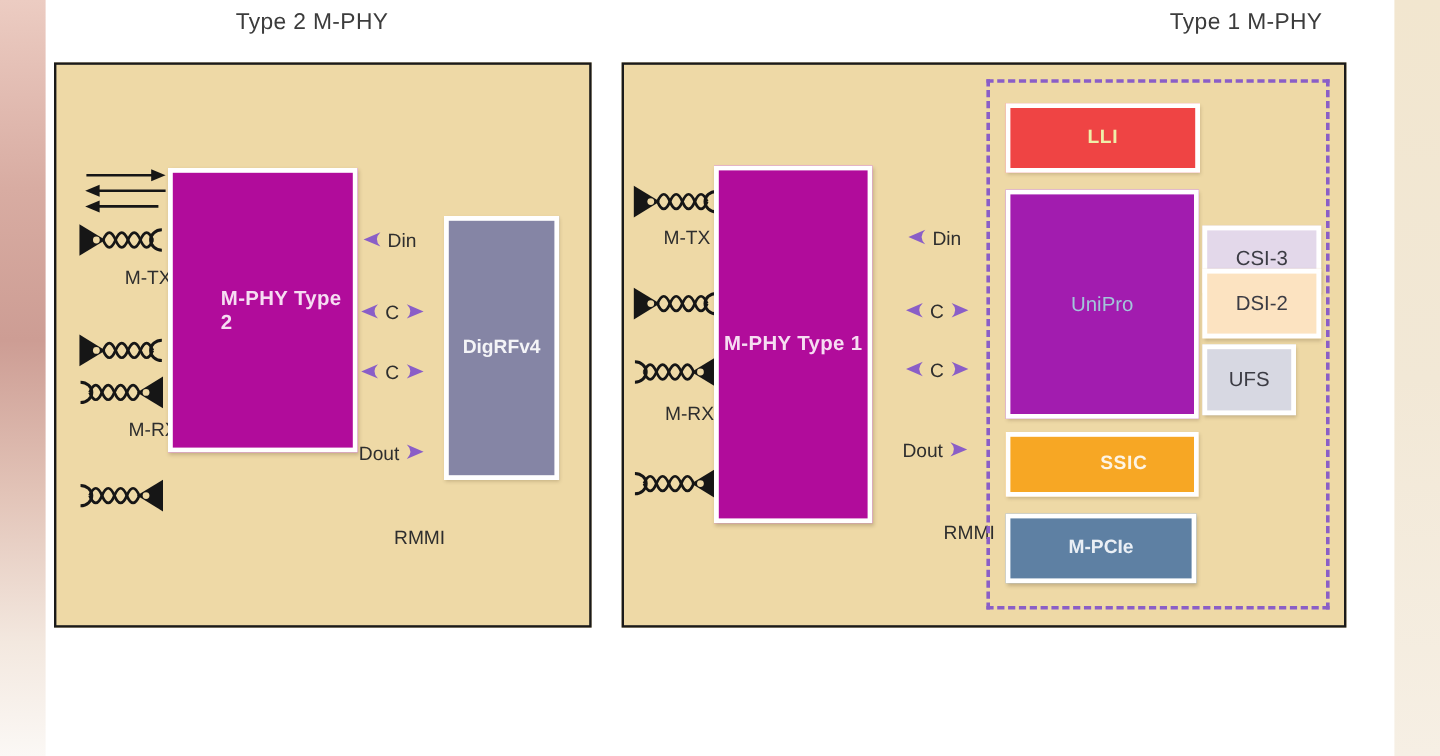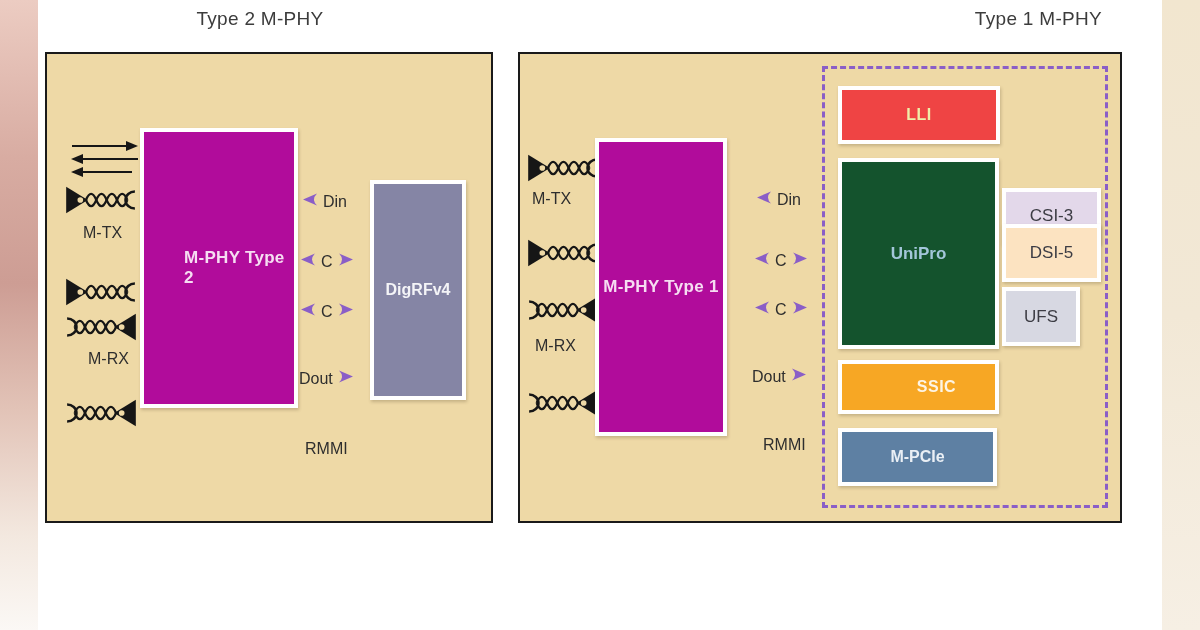--- a/index.html
+++ b/index.html
@@ -10,28 +10,28 @@
   .strip-right{position:absolute;left:1162px;top:0;width:38px;height:630px;
     background:linear-gradient(180deg,#f2e6cf 0%,#f2e8d6 50%,#f6efe4 100%);}
   .diagram-title{position:absolute;top:8px;font-size:19px;color:#3c3c3c;text-align:center;letter-spacing:0.3px;}
   .panel{position:absolute;top:52px;height:471px;background:#eed9a6;border:2px solid #1a1a1a;box-sizing:border-box;}
   .abs{position:absolute;}
   .blk{position:absolute;box-sizing:border-box;border:4px solid #ffffff;display:flex;align-items:center;justify-content:center;
     box-shadow:1px 2px 3px rgba(80,60,30,0.25);}
   .magenta{background:#b10c9b;color:#f6ddf2;font-size:17px;font-weight:bold;letter-spacing:0.3px;}
   .digrf{background:#8585a5;color:#f4f4f7;font-size:16px;font-weight:bold;}
   .lli{background:#ef4444;color:#efefa9;font-size:16px;font-weight:bold;letter-spacing:0.5px;}
-  .unipro{background:#14532d;color:#a3c6da;font-size:17px;font-weight:bold;}
+  .unipro{background:#a21caf;color:#a3c6da;font-size:17px;font-weight:normal;}
   .csi3{background:#e3d8ea;color:#3c3c44;font-size:17px;margin-top:26px;}
   .dsi2{background:#fce3c1;color:#3c3c44;font-size:17px;}
   .ufs{background:#d7d8e2;color:#3c3c44;font-size:17px;}
   .ssic{background:#f7a724;color:#fdf4e4;font-size:16px;font-weight:bold;letter-spacing:0.5px;}
   .mpcie{background:#5e80a3;color:#eaeff5;font-size:16px;font-weight:bold;}
   .dashed-region{position:absolute;border:3px dashed #8a5ec7;box-sizing:border-box;}
-  .side-label{position:absolute;font-size:16px;color:#2e2e2e;text-align:left;}
+  .side-label{position:absolute;font-size:16px;color:#2e2e2e;text-align:right;}
   .port-row{position:absolute;display:flex;align-items:flex-start;gap:5px;font-size:16px;color:#2e2e2e;height:20px;}
   .tp{display:block;}
   .flip{transform:scaleX(-1);}
   svg{overflow:visible;}
 </style>
 </head>
 <body>
 
 <svg width="0" height="0" style="position:absolute" aria-hidden="true">
   <defs>
@@ -76,21 +76,21 @@
       </svg>
 
     <svg class="abs tp flip" style="left:17px;top:257px;" width="74" height="32" viewBox="0 0 76 34">
         <use href="#tpair"></use>
       </svg>
     <div class="side-label" style="left:41px;top:296px;width:60px;">M-RX</div>
     <svg class="abs tp flip" style="left:17px;top:343px;" width="74" height="32" viewBox="0 0 76 34">
         <use href="#tpair"></use>
       </svg>
 
-    <div class="blk magenta" style="left:93px;top:74px;width:158px;height:280px;padding-left:40px;">
+    <div class="blk magenta" style="left:93px;top:86px;width:158px;height:237px;padding-left:40px;">
       <span>M-PHY Type 2</span>
     </div>
 
     <div class="port-row" style="left:255px;top:139px;">
       <svg width="16" height="13" viewBox="0 0 16 13">
           <use href="#parrow"></use>
         </svg>
       <span>Din</span>
     </div>
     <div class="port-row" style="left:253px;top:199px;">
@@ -183,21 +183,21 @@
     <div class="blk lli" style="left:318px;top:32px;width:162px;height:58px;">
       <span>LLI</span>
     </div>
     <div class="blk unipro" style="left:318px;top:104px;width:161px;height:191px;">
       <span>UniPro</span>
     </div>
     <div class="blk csi3" style="left:482px;top:108px;width:99px;height:56px;">
       <span>CSI-3</span>
     </div>
     <div class="blk dsi2" style="left:482px;top:170px;width:99px;height:58px;">
-      <span>DSI-5</span>
+      <span>DSI-2</span>
     </div>
     <div class="blk ufs" style="left:482px;top:233px;width:78px;height:59px;">
       <span>UFS</span>
     </div>
     <div class="blk ssic" style="left:318px;top:306px;width:161px;height:54px;padding-left:36px;">
       <span>SSIC</span>
     </div>
     <div class="blk mpcie" style="left:318px;top:374px;width:159px;height:58px;">
       <span>M-PCIe</span>
     </div>

